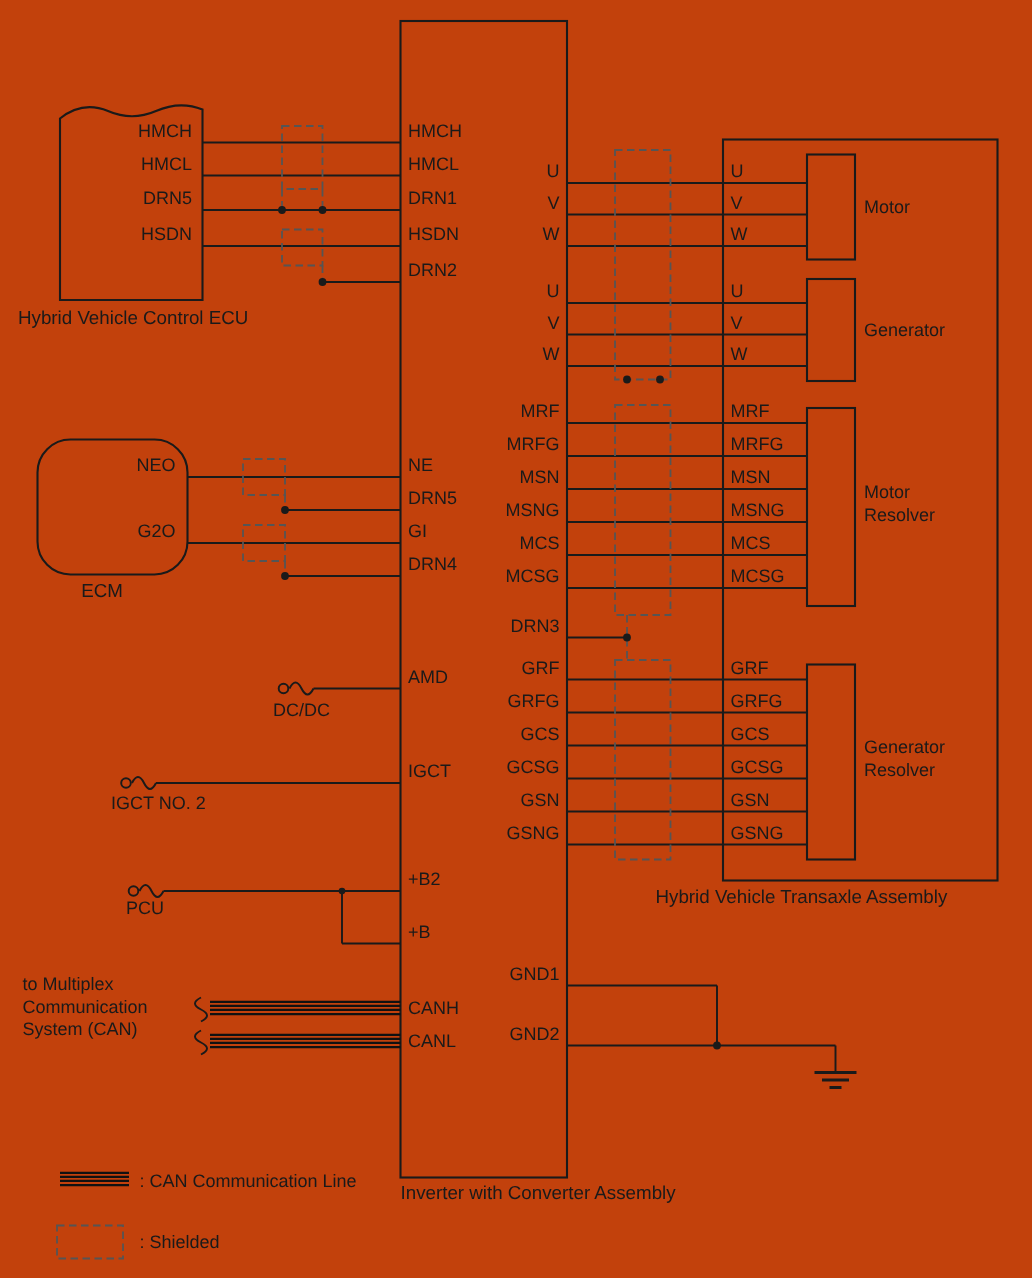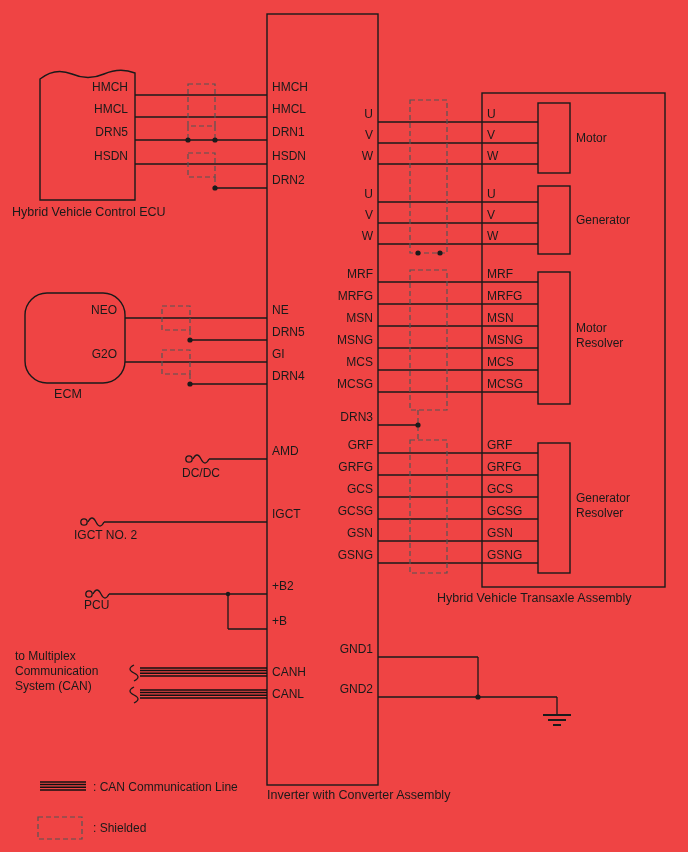--- a/index.html
+++ b/index.html
@@ -1,16 +1,16 @@
 <!DOCTYPE html>
 <html><head>
 <meta charset="utf-8">
 <style>
   html,body{margin:0;padding:0;background:#ffffff;}
-  .diagram-wrap{position:relative;width:688px;height:852px;background:#ef4444;overflow:hidden;text-decoration:underline;}
+  .diagram-wrap{position:relative;width:688px;height:852px;background:#c2410c;overflow:hidden;text-decoration:underline;}
   svg{display:block;}
   .t{font-family:"Liberation Sans",sans-serif;font-size:12px;fill:#1a1a1a;}
   .ts{font-size:12.5px;}
   .ta-e{text-anchor:end;}
   .ta-m{text-anchor:middle;}
   .wire{stroke:#1a1a1a;stroke-width:1.3;fill:none;}
   .box{stroke:#1a1a1a;stroke-width:1.4;fill:none;}
   .dash{stroke:#555555;stroke-width:1.2;fill:none;stroke-dasharray:5 3;}
   .dot{fill:#1a1a1a;stroke:none;}
   .stripe{stroke:#111111;stroke-width:1.5;}

